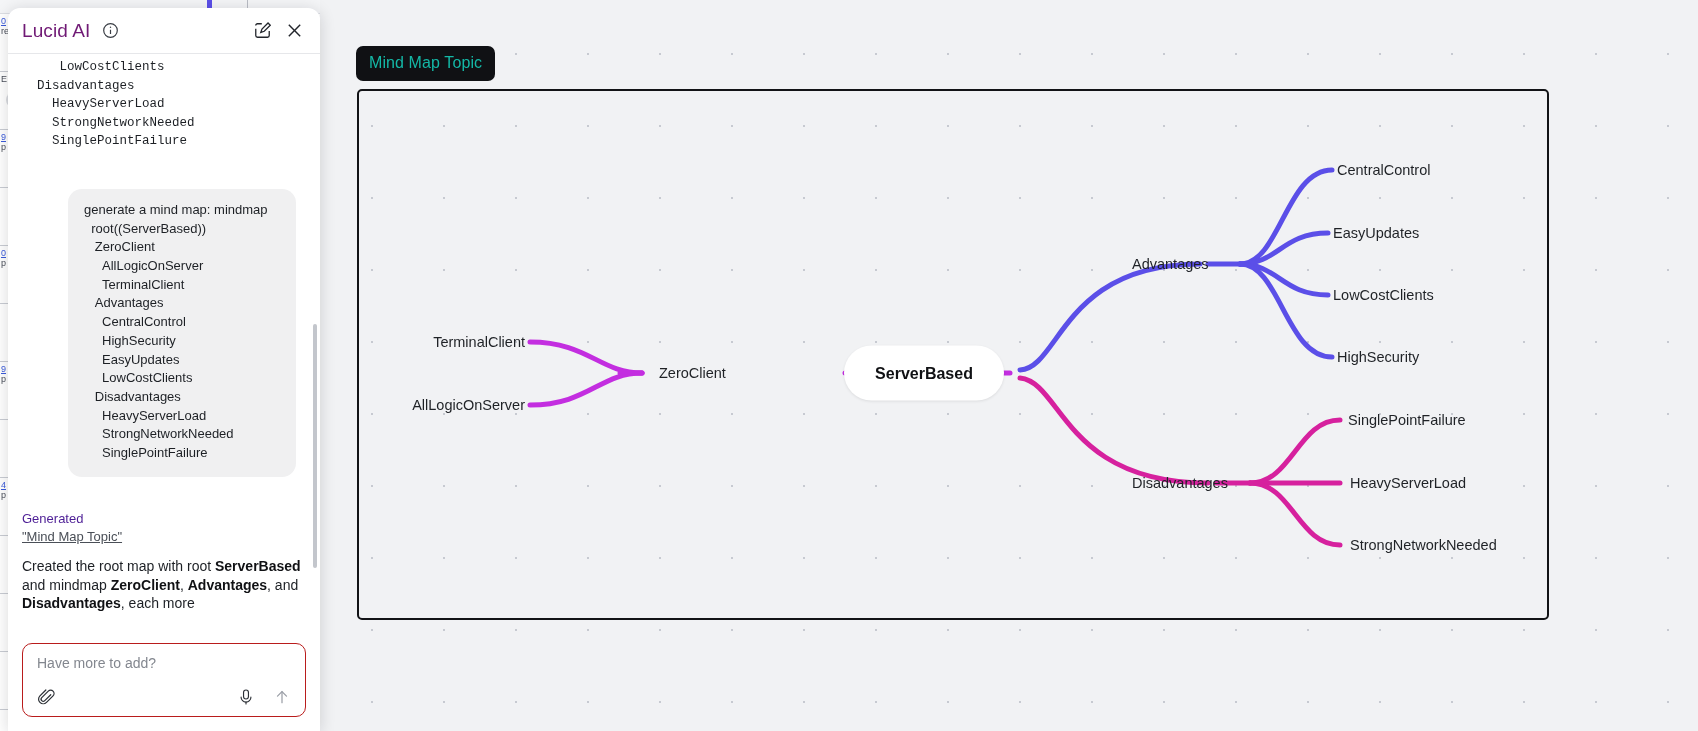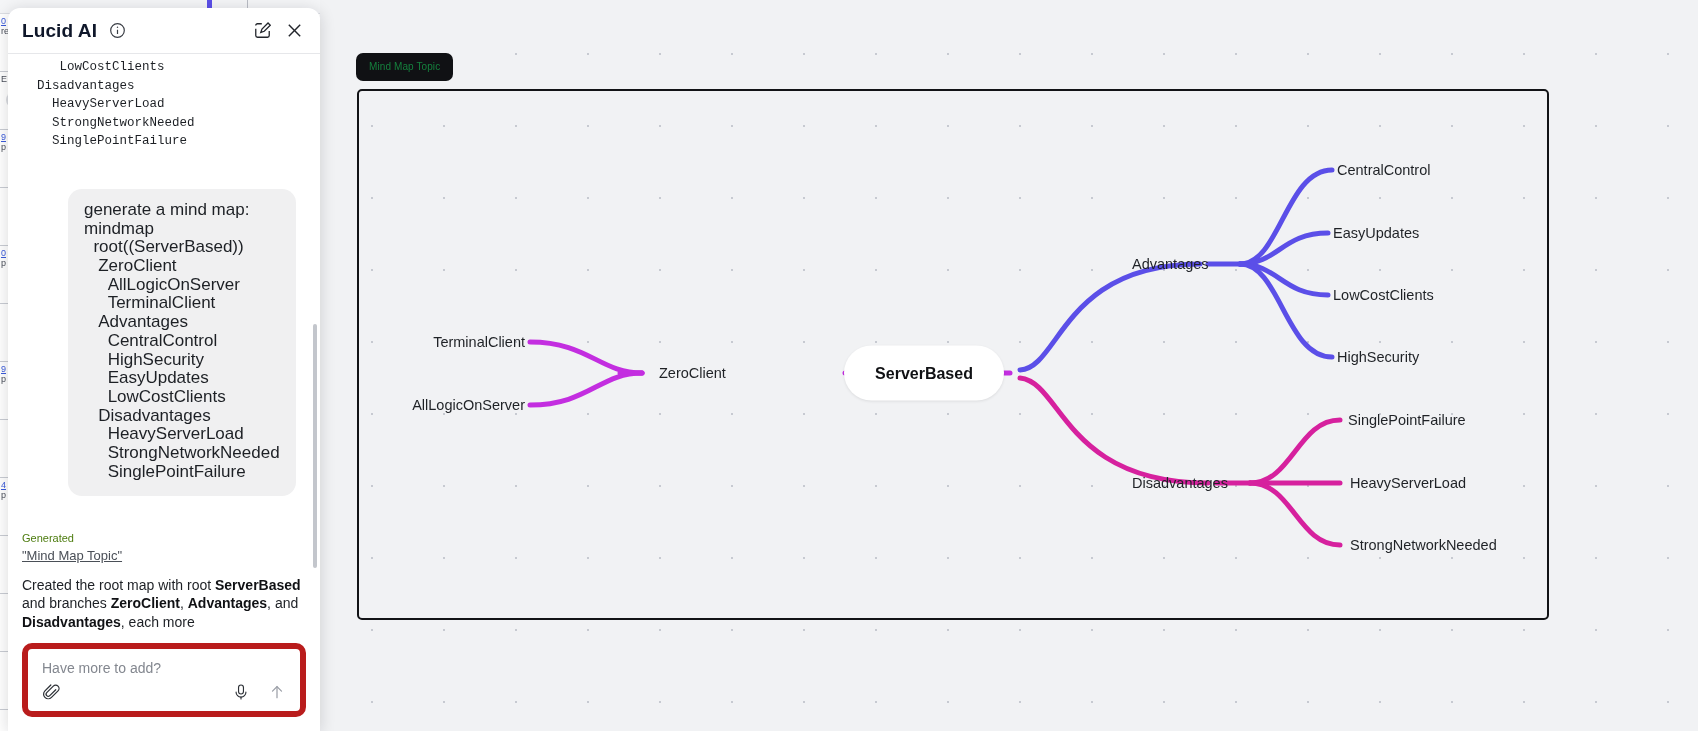--- a/index.html
+++ b/index.html
@@ -39,23 +39,23 @@
   }
 
   
   .canvas {
     position: absolute; left: 320px; top: 0; width: 1378px; height: 731px;
     background: #f1f2f4;
     background-image: radial-gradient(circle, #c7cad1 1.4px, transparent 1.5px);
     background-size: 72px 72px; background-position: 16px 18px;
   }
   .topic-tab {
-    position: absolute; left: 36px; top: 53px;
-    background: #101114; color: #15803d;
-    font-size: 10px; padding: 8px 13px 9px; border-radius: 7px;
+    position: absolute; left: 36px; top: 46px;
+    background: #101114; color: #14b8a6;
+    font-size: 16px; padding: 8px 13px 9px; border-radius: 7px;
     white-space: nowrap; letter-spacing: .1px;
   }
   .mindmap-frame {
     position: absolute; left: 37px; top: 89px; width: 1192px; height: 531px;
     border: 2.5px solid #121316; border-radius: 5px; background: transparent;
   }
   .mm-svg { position: absolute; left: 0; top: 0; width: 1378px; height: 731px; pointer-events: none; }
 
   .node {
     position: absolute; font-size: 14.5px; color: #1f2226;
@@ -76,56 +76,56 @@
   .panel {
     position: absolute; left: 8px; top: 8px; width: 312px; height: 723px;
     background: #ffffff; border-radius: 12px 12px 0 0;
     box-shadow: 0 2px 16px rgba(16,18,24,.16);
     display: flex; flex-direction: column; overflow: hidden;
   }
   .panel-header {
     height: 46px; flex: 0 0 46px; display: flex; align-items: center;
     padding: 0 14px; border-bottom: 1px solid #e6e7ea; gap: 8px;
   }
-  .panel-title { font-size: 19px; font-weight: bold; color: #0f172a; letter-spacing: .1px; }
+  .panel-title { font-size: 19px; font-weight: normal; color: #701a75; letter-spacing: .1px; }
   .icon-btn {
     width: 24px; height: 24px; display: flex; align-items: center; justify-content: center;
     color: #30333a; cursor: pointer;
   }
   .hdr-spacer { flex: 1 1 auto; }
 
   .panel-body { flex: 1 1 auto; position: relative; overflow: hidden; padding: 0 14px; }
 
   .pre-scroll {
     font-family: "Liberation Mono", monospace; font-size: 12.5px; color: #1d2025;
     line-height: 18.6px; white-space: pre; padding-top: 4px;
   }
 
   .bubble {
     margin: 38px 10px 0 46px; background: #f0f0f1; border-radius: 14px;
-    padding: 12px 16px 14px 16px; font-size: 17px; color: #1d2025;
+    padding: 12px 16px 14px 16px; font-size: 13px; color: #1d2025;
     line-height: 18.7px; white-space: pre-wrap;
   }
 
-  .gen-label { margin-top: 34px; font-size: 11px; color: #4d7c0f; line-height: 16px; }
+  .gen-label { margin-top: 34px; font-size: 13px; color: #4c1d95; line-height: 16px; }
   .gen-link {
     display: inline-block; font-size: 13px; color: #4a4f57;
     text-decoration: underline; margin-top: 1px; cursor: pointer;
   }
   .resp-text { margin-top: 12px; font-size: 14px; color: #1d2025; line-height: 18.8px; }
   .resp-text b { font-weight: bold; color: #101114; }
 
   .panel-scrollbar {
     position: absolute; right: 3px; top: 270px; width: 4px; height: 244px;
     background: #c3c6cc; border-radius: 2px;
   }
 
   .composer-wrap { flex: 0 0 auto; padding: 8px 14px 14px; }
   .composer {
-    border: 6px solid #b91c1c; border-radius: 10px; height: 74px;
+    border: 1px solid #b91c1c; border-radius: 10px; height: 74px;
     display: flex; flex-direction: column; justify-content: space-between;
     padding: 10px 12px 8px;
   }
   .composer-input {
     border: none; outline: none; font-size: 14px; color: #1d2025;
     font-family: "Liberation Sans", sans-serif; background: transparent; width: 100%;
   }
   .composer-input::placeholder { color: #83878f; }
   .composer-actions { display: flex; align-items: center; }
   .composer-actions .spacer { flex: 1 1 auto; }
@@ -280,21 +280,21 @@
      LowCostClients
    Disadvantages
      HeavyServerLoad
      StrongNetworkNeeded
      SinglePointFailure</div>
 
       <div class="gen-label">Generated</div>
       <a class="gen-link">"Mind Map Topic"</a>
 
       <div class="resp-text">
-        <span>Created the root map with root </span><b>ServerBased</b><span> and branches </span><b>ZeroClient</b><span>, </span><b>Advantages</b><span>, and </span><b>Disadvantages</b><span>, each more</span>
+        <span>Created the root map with root </span><b>ServerBased</b><span> and mindmap </span><b>ZeroClient</b><span>, </span><b>Advantages</b><span>, and </span><b>Disadvantages</b><span>, each more</span>
       </div>
 
       <div class="panel-scrollbar"></div>
     </div>
 
     <div class="composer-wrap">
       <div class="composer">
         <input class="composer-input" placeholder="Have more to add?" style="">
         <div class="composer-actions">
           <div class="c-icon">

